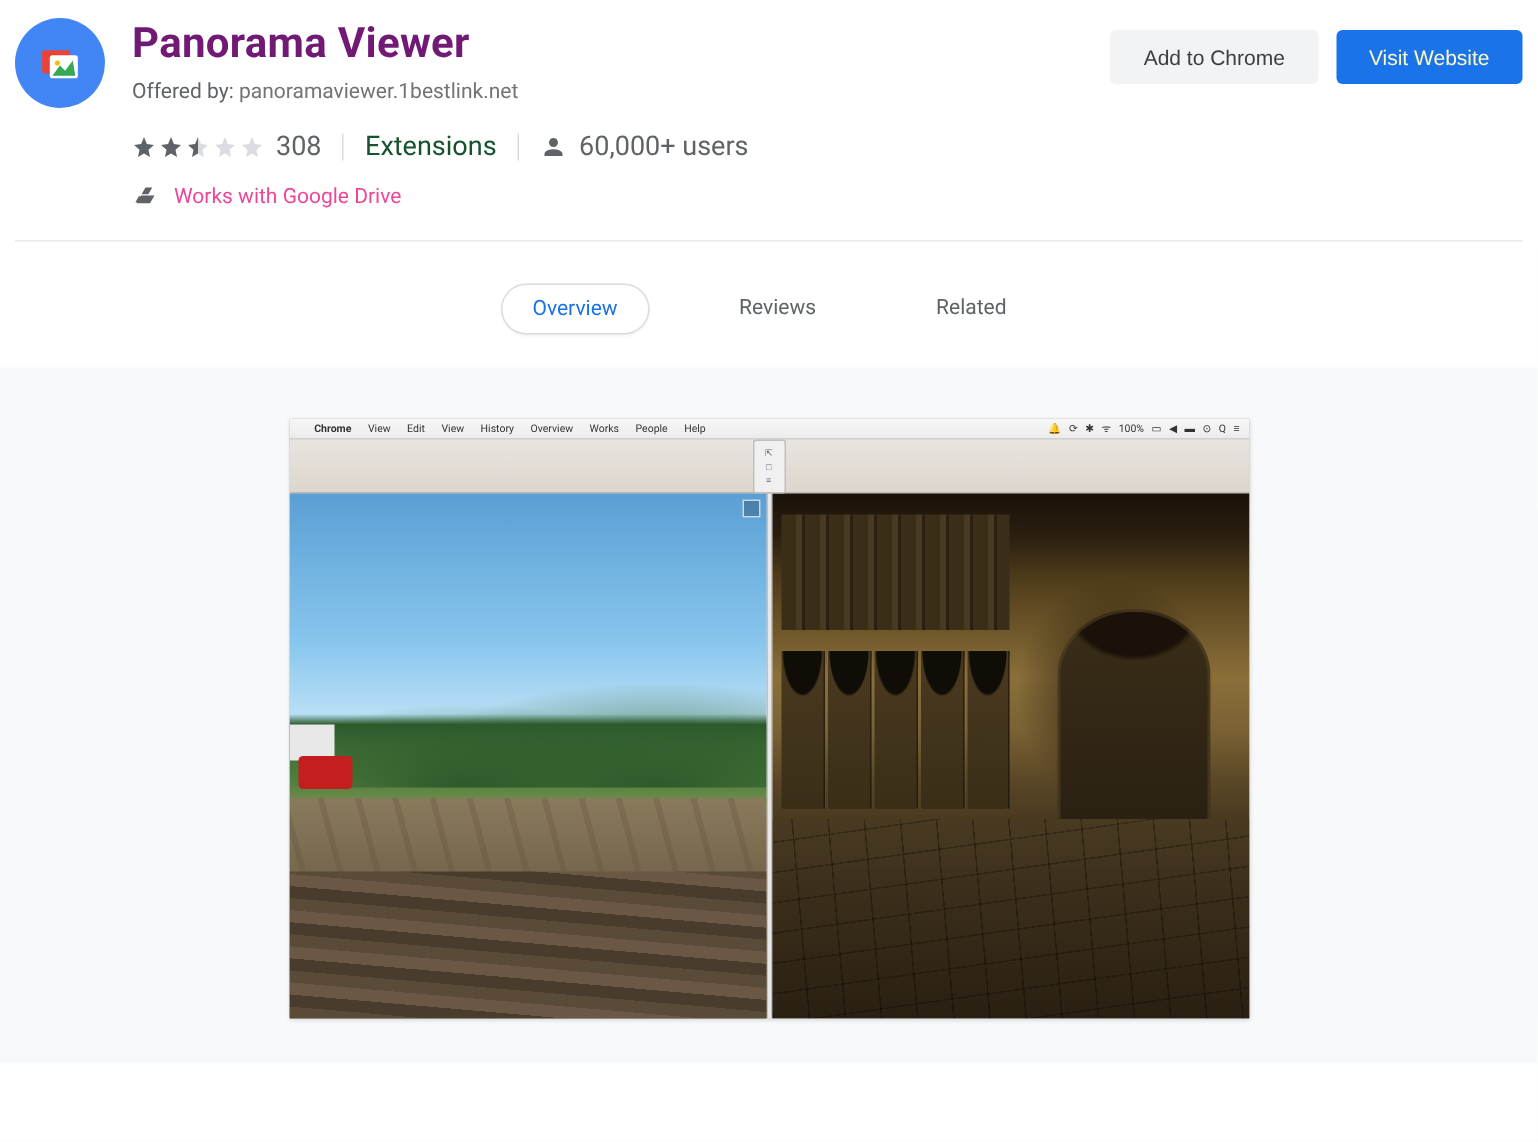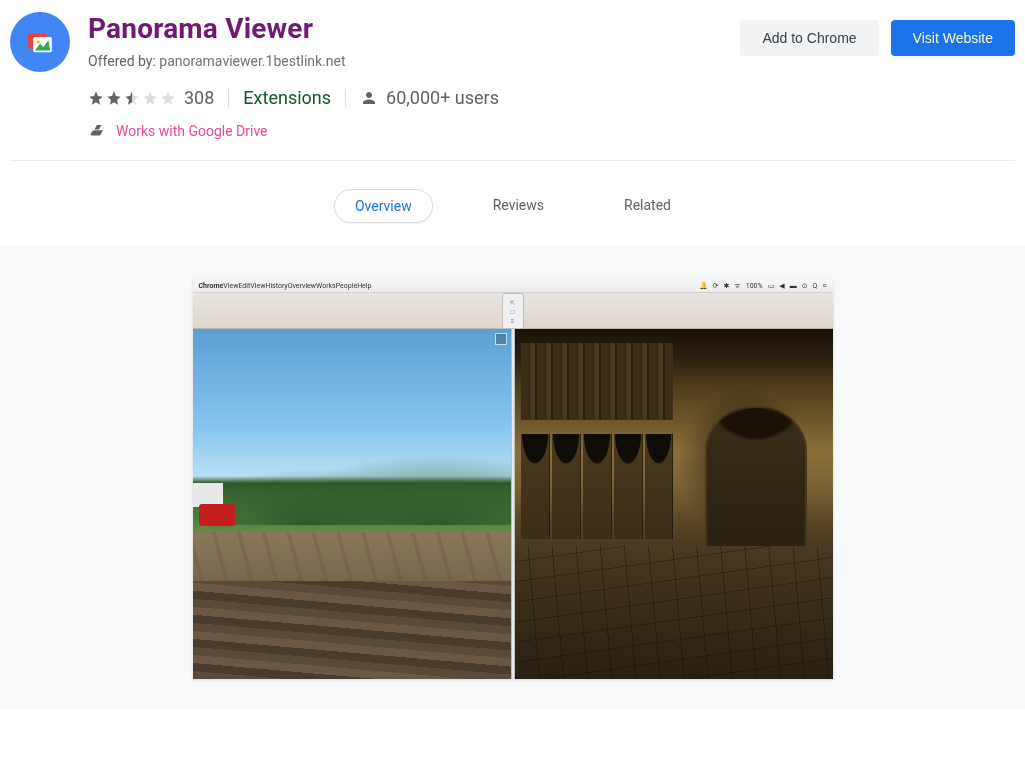--- a/index.html
+++ b/index.html
@@ -29,21 +29,21 @@
 
 .hr { border: none; border-top: 1px solid #e8eaed; margin: 0 10px; }
 
 .tabs { display: flex; justify-content: center; gap: 40px; padding: 28px 0 22px; }
 .tab { font-size: 14px; color: #5f6368; padding: 8px 20px; border-radius: 20px; cursor: pointer; }
 .tab.active { color: #1a73e8; border: 1px solid #dadce0; background: #fff; box-shadow: 0 1px 2px rgba(0,0,0,0.06); }
 
 .gallery { background: #f8f9fa; padding: 34px 0 30px; display: flex; justify-content: center; }
 .screenshot { width: 640px; height: 400px; background: #ccc; position: relative; overflow: hidden; box-shadow: 0 1px 3px rgba(0,0,0,0.15); }
 .mac-menubar { height: 14px; background: linear-gradient(#f7f7f7, #ececec); border-bottom: 1px solid #d0d0d0; display: flex; align-items: center; padding: 0 6px; font-size: 7px; color: #333; justify-content: space-between; }
-.menubar-left { display: flex; gap: 0; align-items: center; }
+.menubar-left { display: flex; gap: 11px; align-items: center; }
 .menubar-right { display: flex; gap: 5px; align-items: center; font-size: 7px; }
 .apple-logo { font-size: 8px; }
 .browser-chrome { height: 36px; background: linear-gradient(#e8e4df, #ddd6cd); border-bottom: 1px solid #c0b8ad; position: relative; }
 .splitter-handle { position: absolute; top: 14px; left: 50%; transform: translateX(-50%); width: 22px; height: 36px; background: #f0f0f0; border: 1px solid #c0c0c0; border-radius: 2px; display: flex; flex-direction: column; align-items: center; justify-content: center; gap: 2px; font-size: 6px; color: #666; z-index: 5; }
 .content-split { display: flex; height: calc(100% - 50px); position: relative; }
 .pane { flex: 1; position: relative; overflow: hidden; }
 .pane-left {
   background:
     linear-gradient(to bottom, #5a9fd4 0%, #87c5ed 28%, #b8dff5 42%, #2d5a2a 44%, #3d6b35 48%, #52803f 55%, #6b8a4a 58%, #8a7654 62%, #7a6a4e 68%, #6b5d44 75%, #554938 85%, #3d3428 100%);
 }

